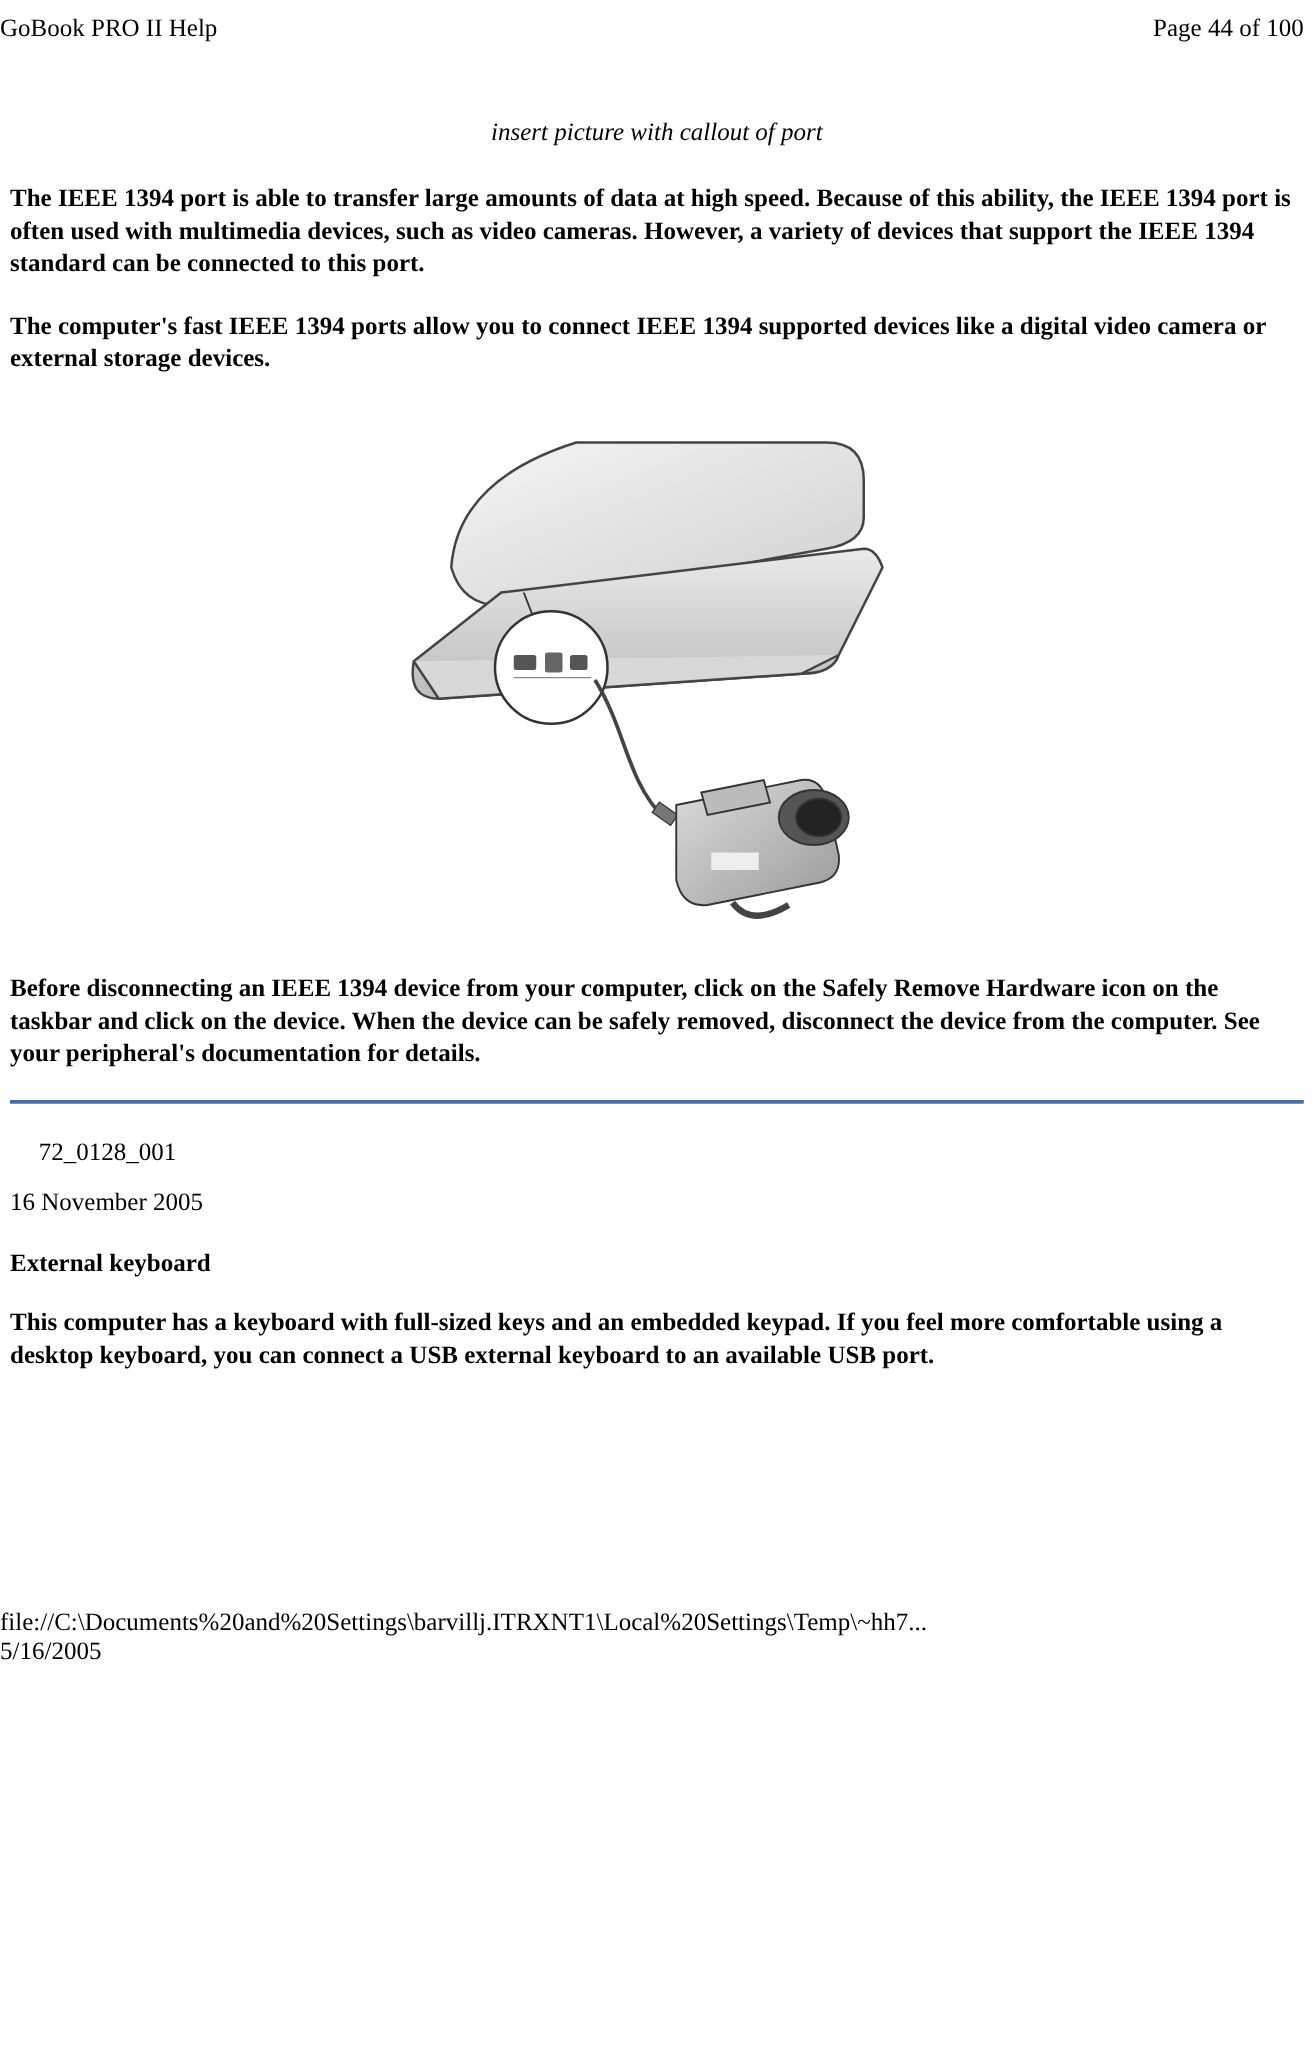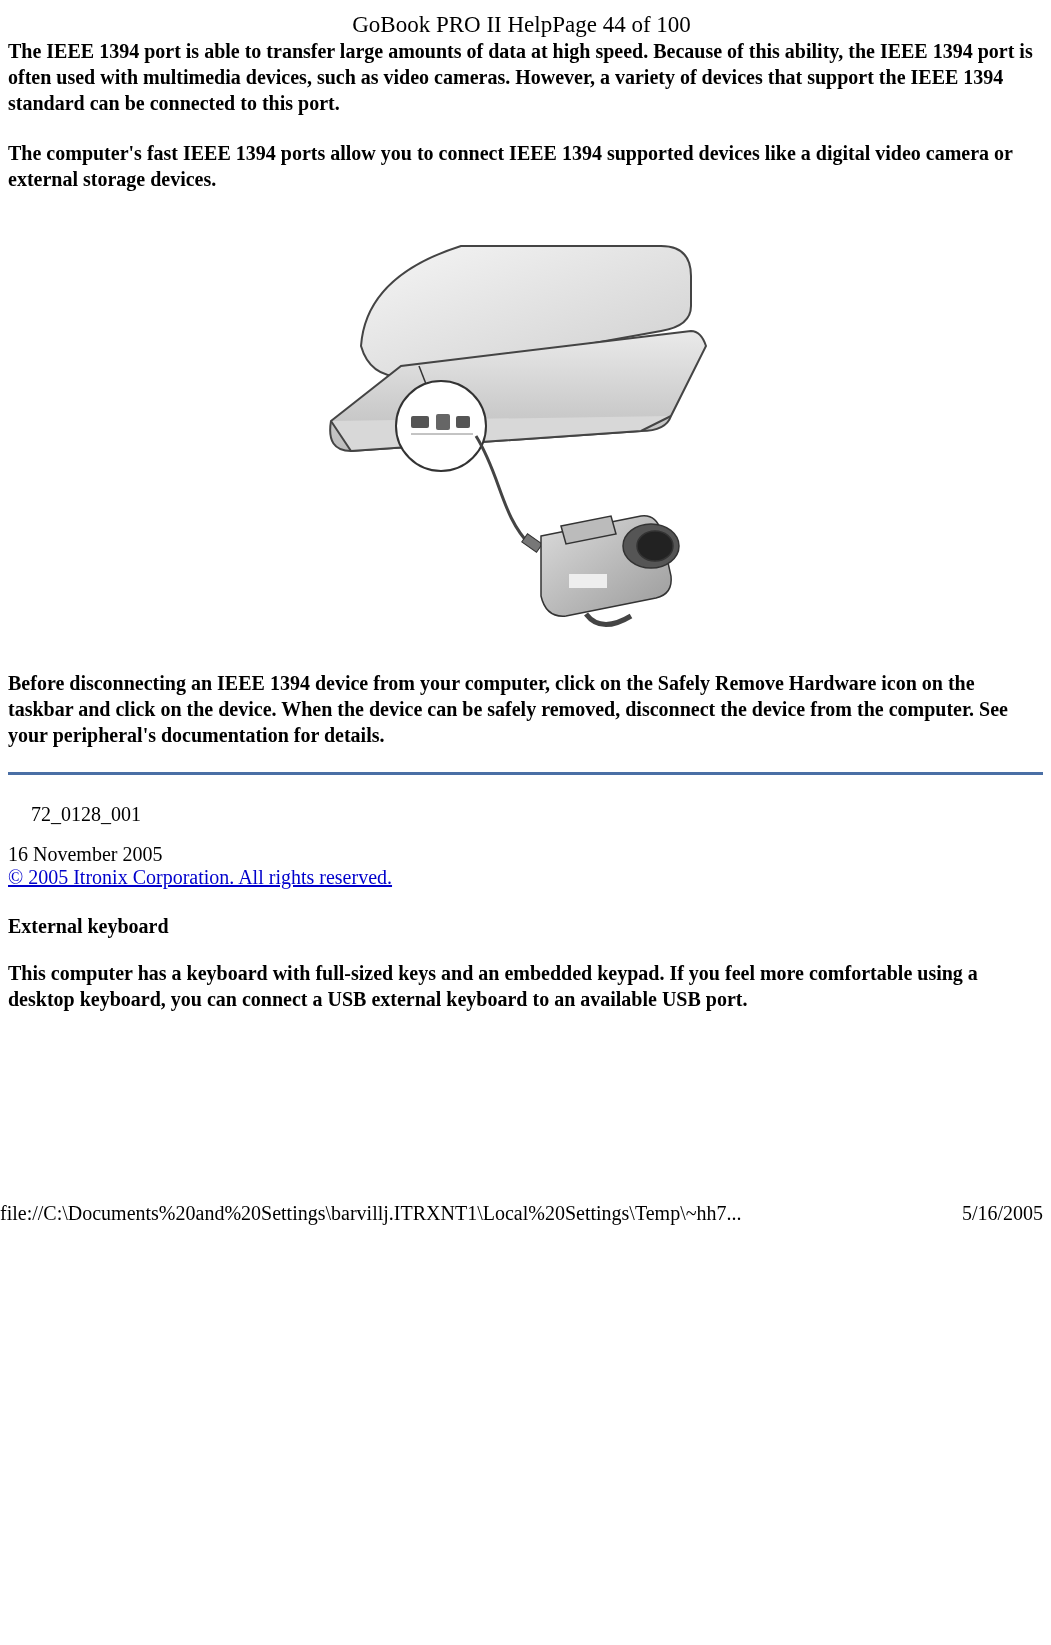--- a/index.html
+++ b/index.html
@@ -6,23 +6,23 @@
       font-family: "Times New Roman", Times, serif;
       font-size: 20px;
       margin: 0;
       padding: 0;
       background: white;
       color: black;
       width: 1051px;
     }
     .page-header {
       display: flex;
-      justify-content: center;
+      justify-content: space-between;
       padding: 12px 8px 0 0;
-      font-size: 23px;
+      font-size: 20px;
     }
     .content {
       padding: 0 8px;
     }
     .caption {
       text-align: center;
       font-style: italic;
       margin-top: 60px;
       margin-bottom: 28px;
     }
@@ -59,32 +59,34 @@
       font-size: 20px;
       font-weight: bold;
       margin: 26px 0 22px 0;
     }
     .page-footer {
       display: flex;
       justify-content: space-between;
       padding: 0 8px 12px 0;
       font-size: 20px;
       margin-top: 190px;
+      flex-direction: column;
     }
   </style>
 </head>
 <body>
 
 <div class="page-header">
   <span>GoBook PRO II Help</span>
   <span>Page 44 of 100</span>
 </div>
 
 <div class="content">
 
+  <p class="caption">insert picture with callout of port</p>
 
   <p class="para">The IEEE 1394 port is able to transfer large amounts of data at high speed.  Because of this ability, the IEEE 1394 port is often used with multimedia devices, such as video cameras. However, a variety of devices that  support the IEEE 1394 standard can be connected to this port.</p>
 
   <p class="para">The computer's fast IEEE 1394 ports allow you to connect IEEE 1394 supported devices like a digital video camera or external storage devices.</p>
 
   <div class="figure">
     <svg width="470" height="430" viewBox="0 0 470 430" xmlns="http://www.w3.org/2000/svg">
 
       <g stroke="#444" stroke-width="2" fill="none">
 
@@ -140,21 +142,20 @@
       </defs>
     </svg>
   </div>
 
   <p class="para">Before disconnecting an IEEE 1394 device from your computer, click on the Safely Remove Hardware icon on the taskbar and click on the device. When the device can be safely removed, disconnect the device from the computer. See your peripheral's documentation for details.</p>
 
   <hr class="sep">
 
   <p class="docid"> 72_0128_001</p>
   <p class="docdate">16 November 2005</p>
-  <a href="#" class="copyright-link">© 2005 Itronix Corporation.  All rights reserved.</a>
 
   <h2 class="section-title">External keyboard</h2>
 
   <p class="para">This computer has a keyboard with full-sized keys and an embedded keypad. If you feel more comfortable using a desktop keyboard, you can connect a USB external keyboard to an available USB port.</p>
 
 </div>
 
 <div class="page-footer">
   <span>file://C:\Documents%20and%20Settings\barvillj.ITRXNT1\Local%20Settings\Temp\~hh7...</span>
   <span>5/16/2005</span>

